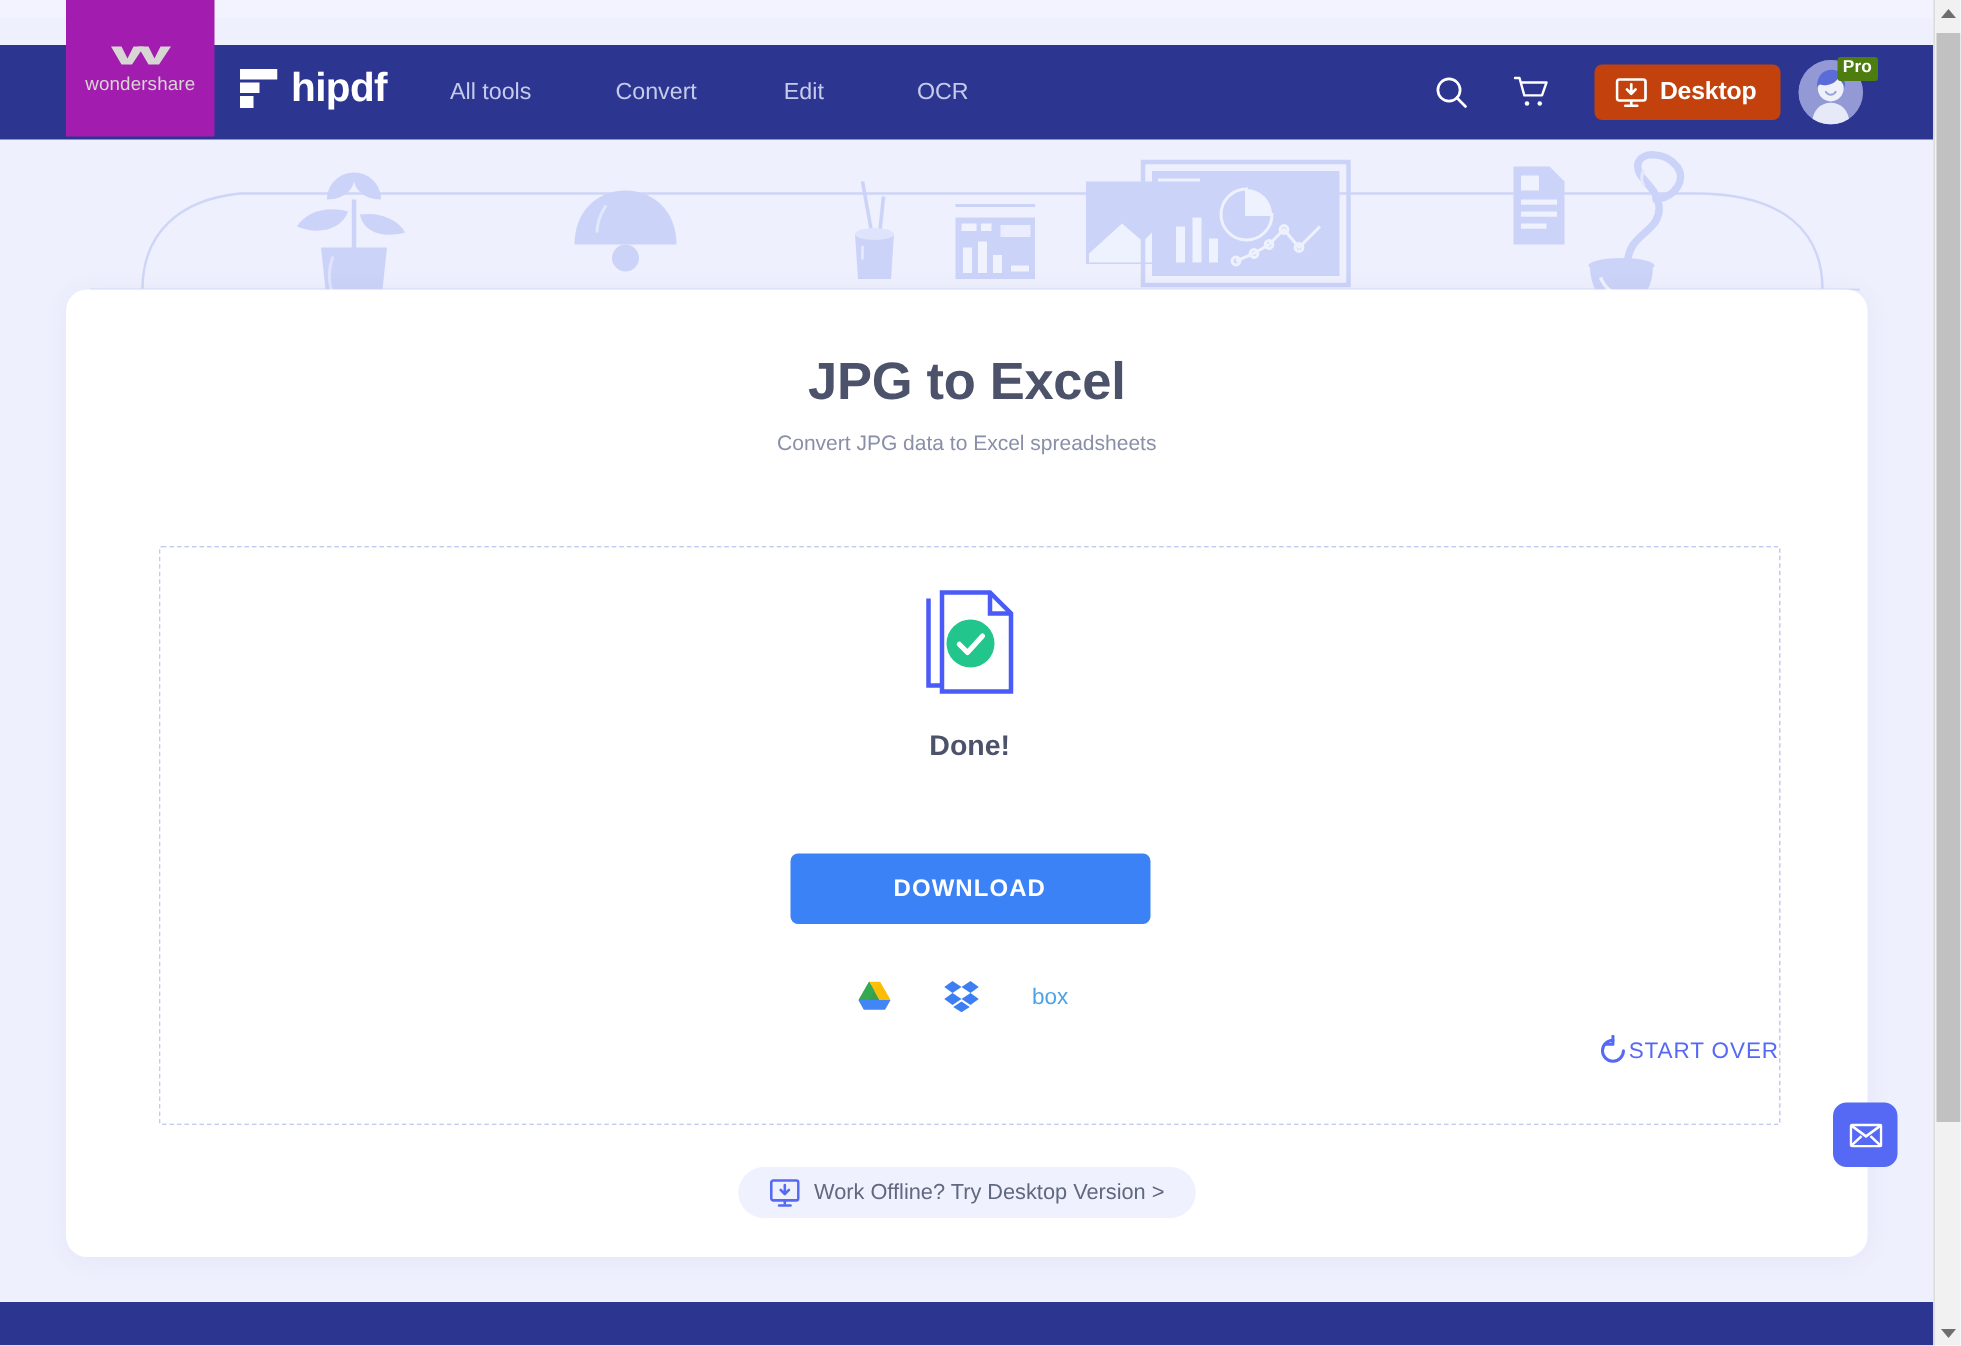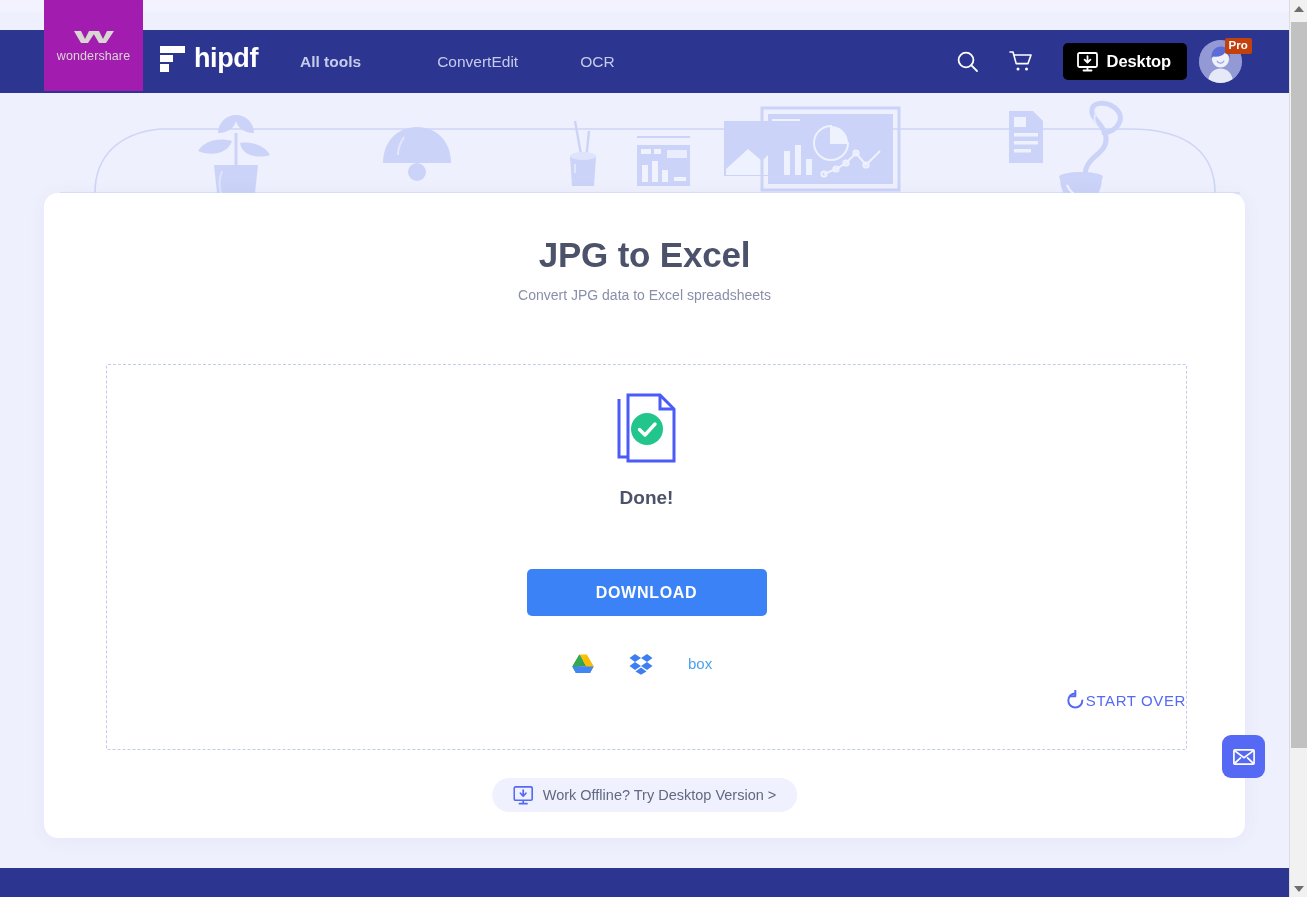--- a/index.html
+++ b/index.html
@@ -87,43 +87,43 @@
     display: flex;
     align-items: center;
   }
   .nav-link {
     color: #c6cbeb;
     font-size: 15.5px;
     padding: 0 0;
     cursor: pointer;
     white-space: nowrap;
   }
-  .nav-link:nth-child(1) { margin-right: 76px; font-weight: bold; }
-  .nav-link:nth-child(2) { }
+  .nav-link:nth-child(1) { margin-right: 56px; }
+  .nav-link:nth-child(2) { margin-right: 58px; }
   .nav-link:nth-child(3) { margin-right: 62px; }
 
   .nav-right {
     position: absolute;
     right: 47px; top: 30px;
     height: 63px;
     display: flex;
     align-items: center;
     gap: 0;
   }
   .icon-btn {
     width: 36px; height: 36px;
     display: flex; align-items: center; justify-content: center;
     cursor: pointer;
   }
   .icon-search { margin-right: 17px; }
   .icon-cart   { margin-right: 24px; }
 
   .desktop-btn {
     height: 37px;
-    background: #000000;
+    background: #c2410c;
     border-radius: 5px;
     display: flex;
     align-items: center;
     gap: 9px;
     padding: 0 16px 0 14px;
     cursor: pointer;
     margin-right: 12px;
   }
   .desktop-btn-label {
     color: #fff;
@@ -140,21 +140,21 @@
   .avatar {
     width: 43px; height: 43px;
     border-radius: 50%;
     overflow: hidden;
     background: #8d93d0;
     position: relative;
   }
   .pro-badge {
     position: absolute;
     right: -10px; top: -2px;
-    background: #c2410c;
+    background: #4d7c0f;
     color: #fff;
     font-size: 11.5px;
     font-weight: bold;
     padding: 1px 4px 2px 4px;
     border-radius: 2px;
     line-height: 1.1;
     letter-spacing: .1px;
   }
 
   

